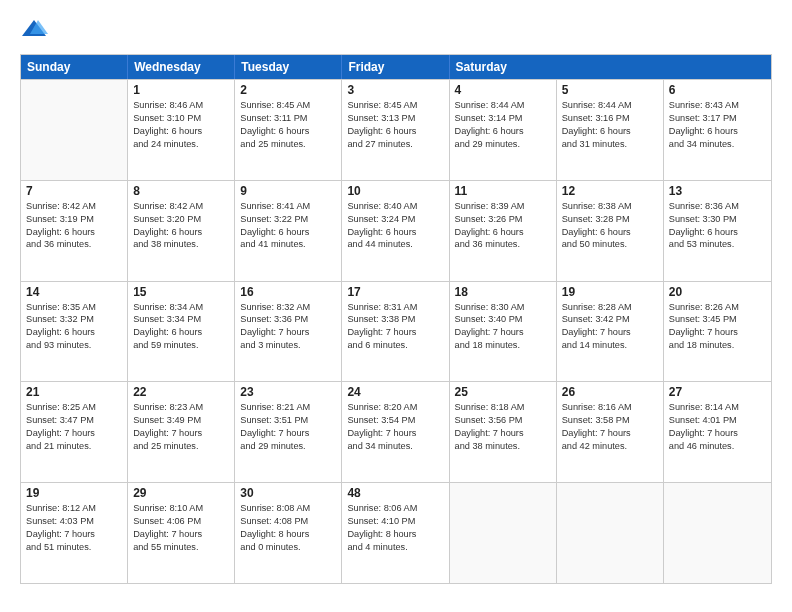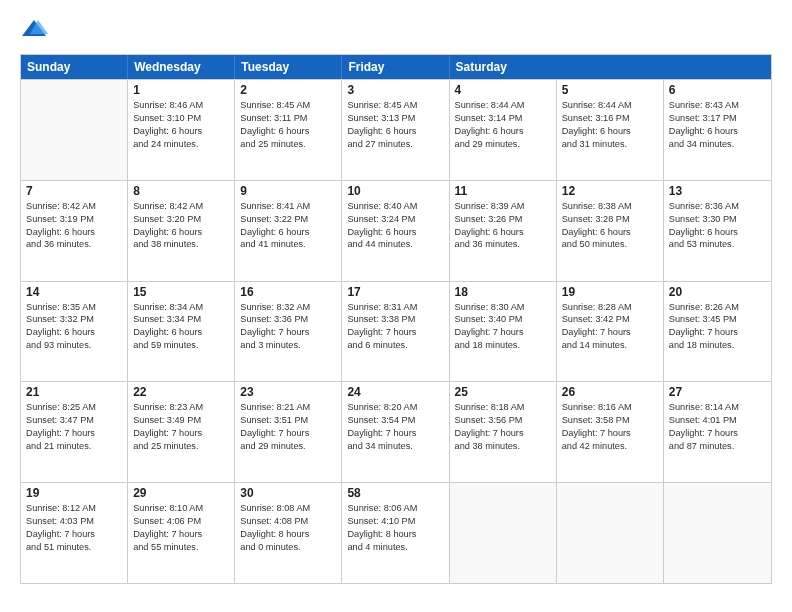--- a/index.html
+++ b/index.html
@@ -326,21 +326,21 @@
             <span class="cell-line">Sunrise: 8:16 AM</span>
             <span class="cell-line">Sunset: 3:58 PM</span>
             <span class="cell-line">Daylight: 7 hours</span>
             <span class="cell-line">and 42 minutes.</span>
           </div>
           <div class="cal-cell">
             <span class="day-number">27</span>
             <span class="cell-line">Sunrise: 8:14 AM</span>
             <span class="cell-line">Sunset: 4:01 PM</span>
             <span class="cell-line">Daylight: 7 hours</span>
-            <span class="cell-line">and 87 minutes.</span>
+            <span class="cell-line">and 46 minutes.</span>
           </div>
         </div>
         <div class="cal-row">
           <div class="cal-cell">
             <span class="day-number">19</span>
             <span class="cell-line">Sunrise: 8:12 AM</span>
             <span class="cell-line">Sunset: 4:03 PM</span>
             <span class="cell-line">Daylight: 7 hours</span>
             <span class="cell-line">and 51 minutes.</span>
           </div>
@@ -352,21 +352,21 @@
             <span class="cell-line">and 55 minutes.</span>
           </div>
           <div class="cal-cell">
             <span class="day-number">30</span>
             <span class="cell-line">Sunrise: 8:08 AM</span>
             <span class="cell-line">Sunset: 4:08 PM</span>
             <span class="cell-line">Daylight: 8 hours</span>
             <span class="cell-line">and 0 minutes.</span>
           </div>
           <div class="cal-cell">
-            <span class="day-number">58</span>
+            <span class="day-number">48</span>
             <span class="cell-line">Sunrise: 8:06 AM</span>
             <span class="cell-line">Sunset: 4:10 PM</span>
             <span class="cell-line">Daylight: 8 hours</span>
             <span class="cell-line">and 4 minutes.</span>
           </div>
           <div class="cal-cell empty"></div>
           <div class="cal-cell empty"></div>
           <div class="cal-cell empty"></div>
         </div>
       </div>

